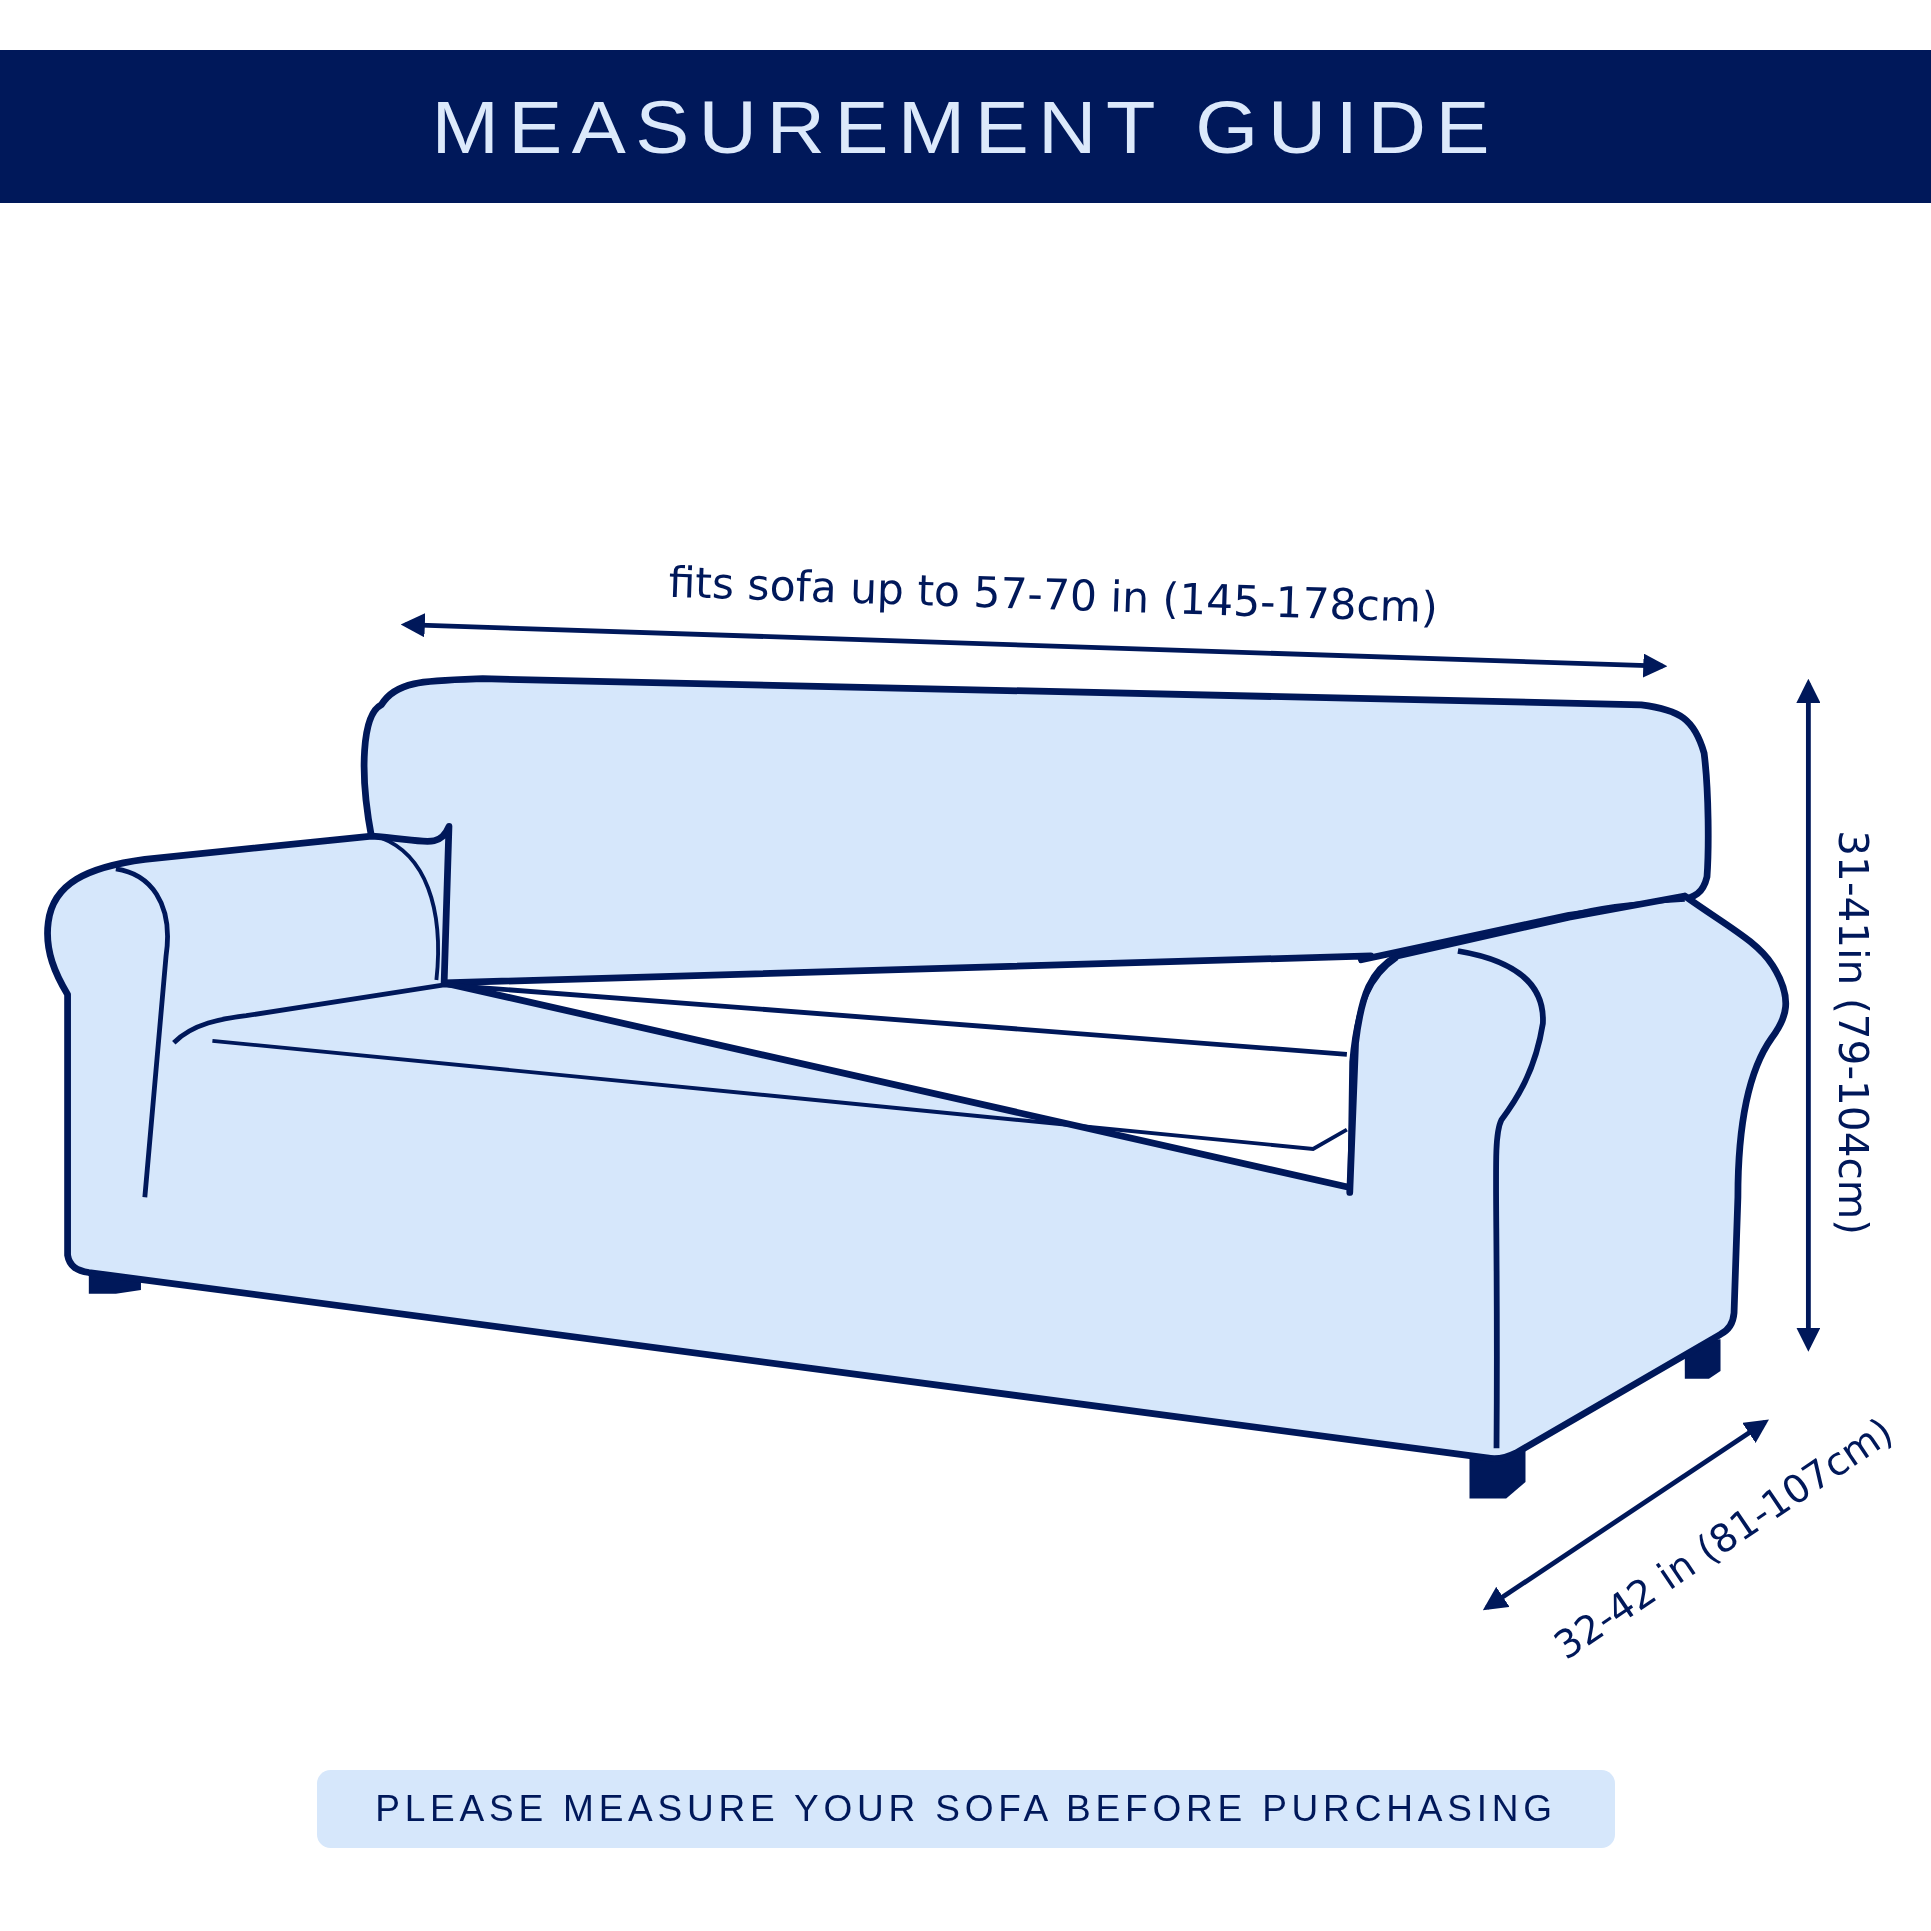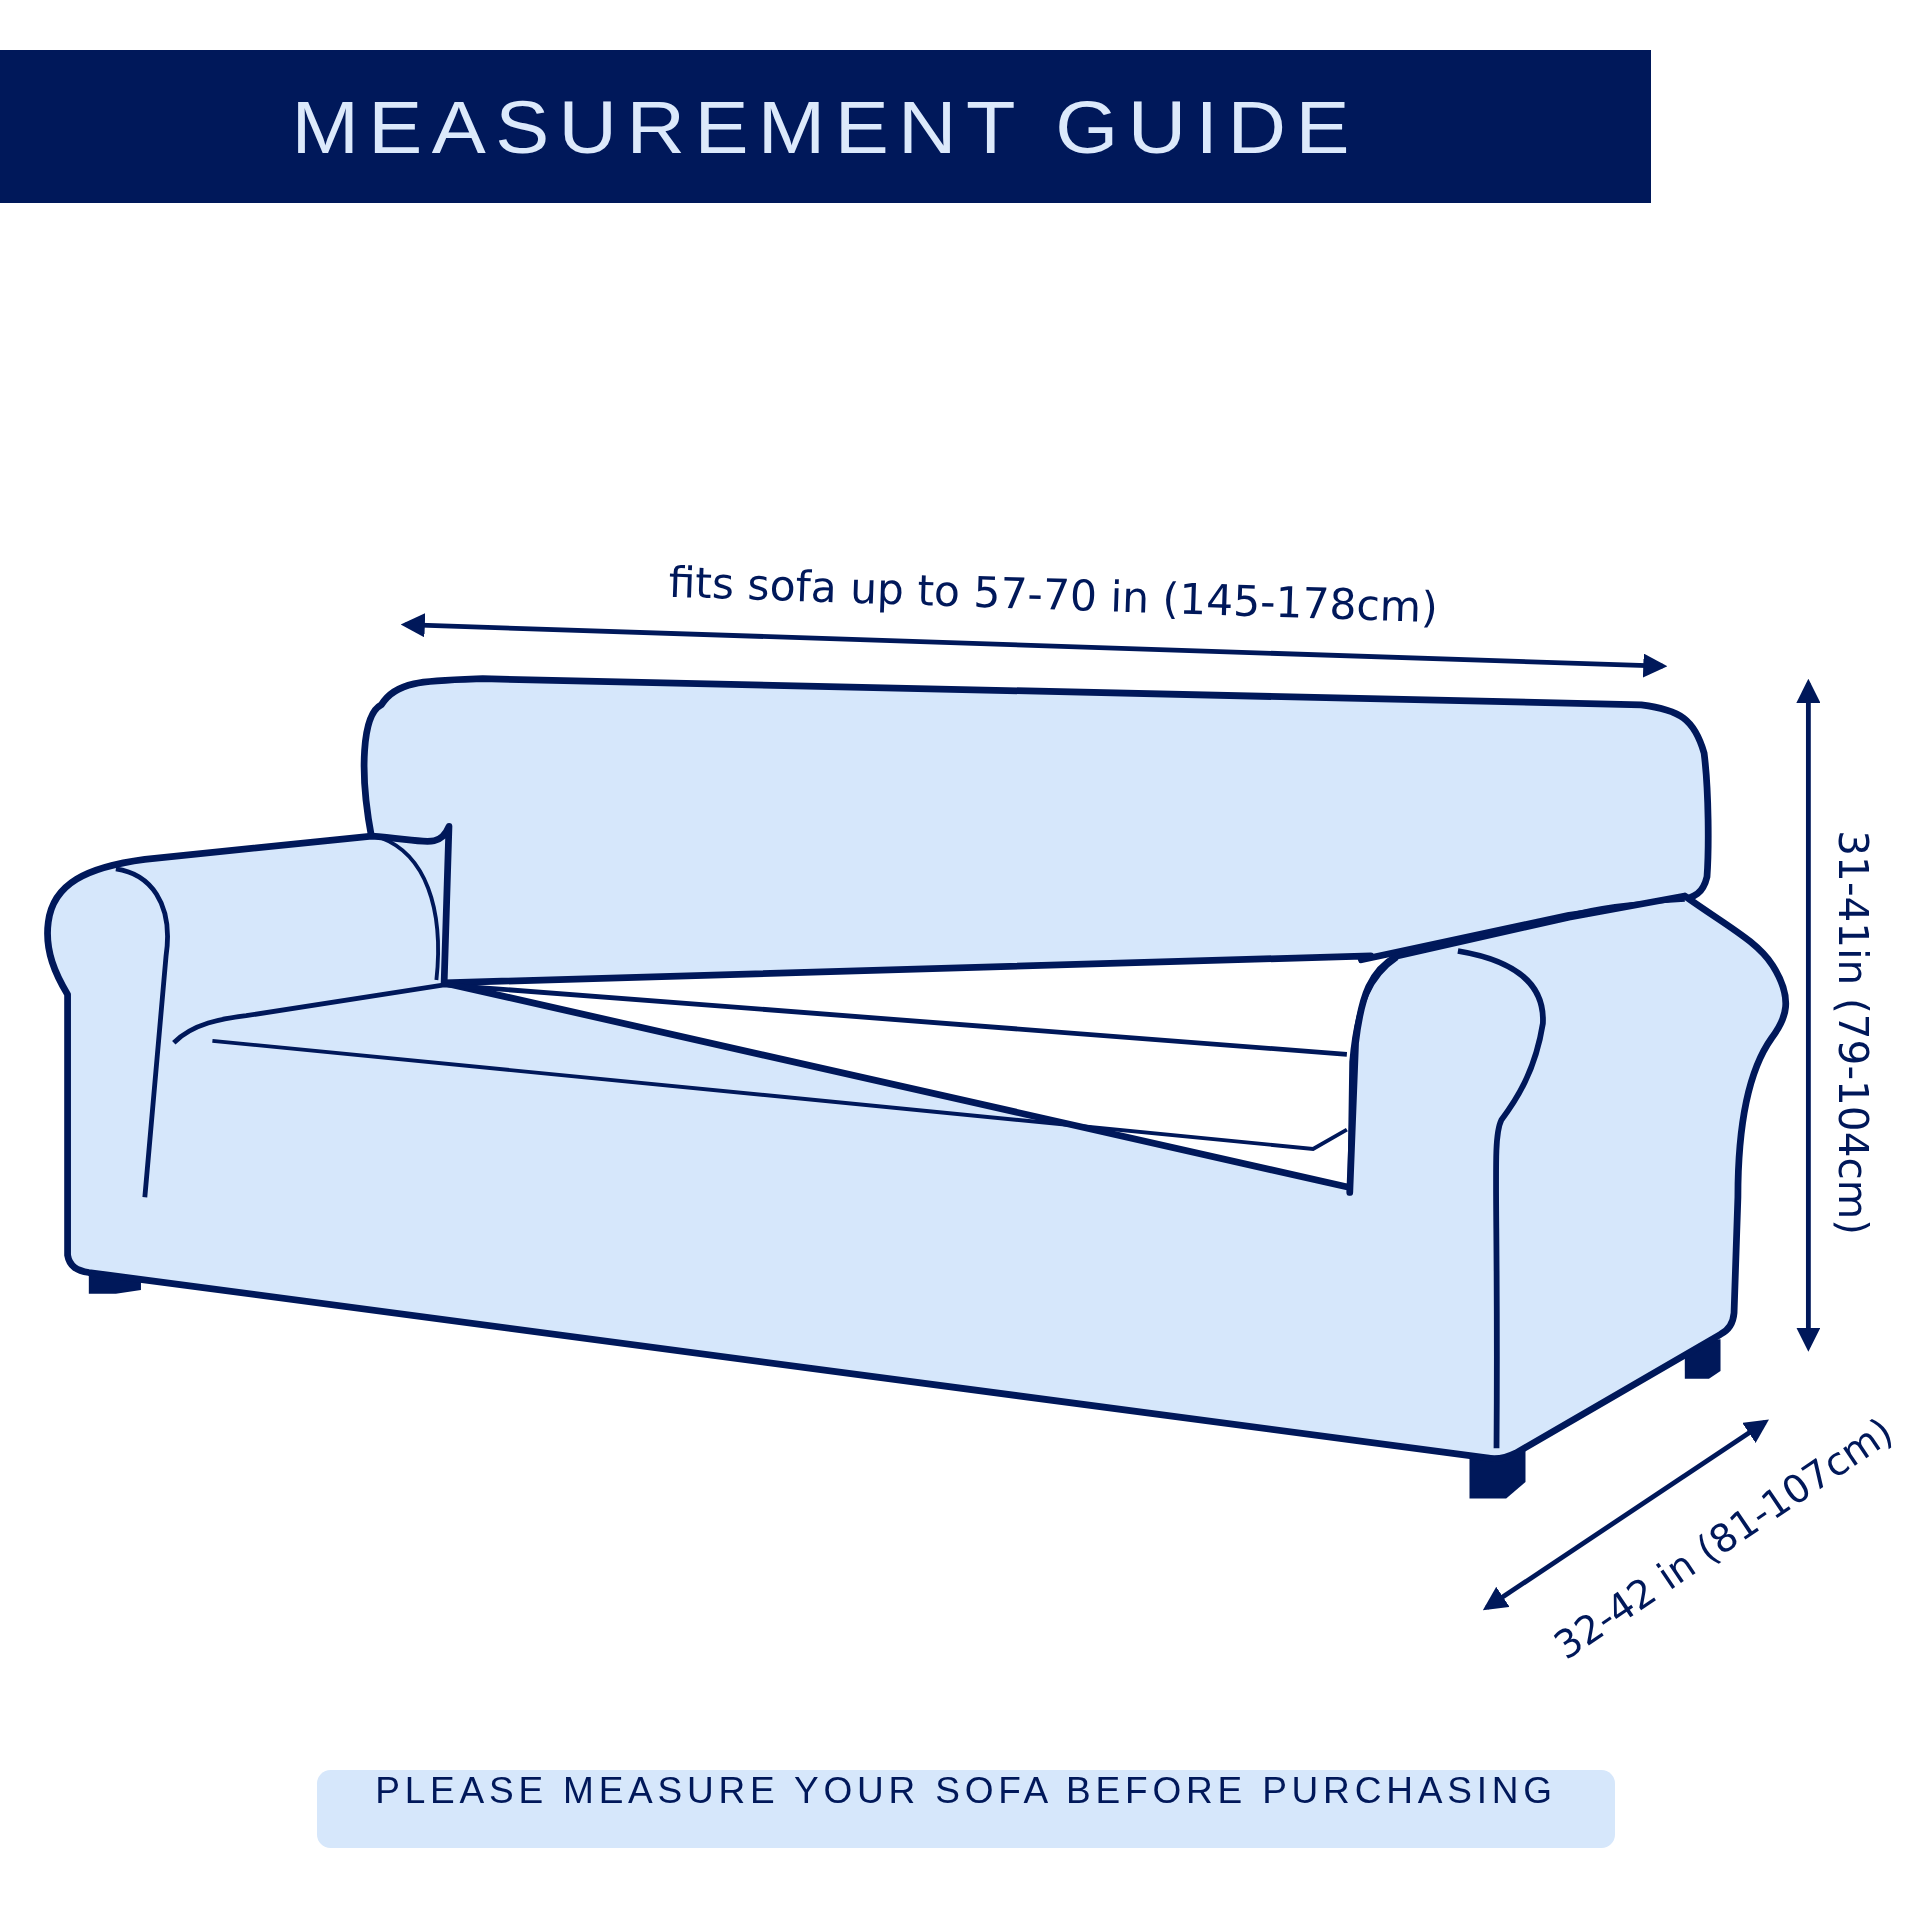--- a/index.html
+++ b/index.html
@@ -1,21 +1,21 @@
 <!DOCTYPE html>
 <html><head>
 <meta charset="utf-8">
 <style>
   html,body{margin:0;padding:0;background:#ffffff;}
   body{width:1931px;height:1931px;position:relative;overflow:hidden;font-family:"Liberation Sans",sans-serif;}
-  .header{position:absolute;left:0;top:50px;width:1651px;height:153px;background:#00185a;display:flex;align-items:center;justify-content:center;}
+  .header{position:absolute;left:0;top:50px;width:1931px;height:153px;background:#00185a;display:flex;align-items:center;justify-content:center;}
   .header-title{color:#dce9fb;font-family:"Liberation Sans",sans-serif;font-size:75px;letter-spacing:8.7px;font-weight:400;transform:scaleX(1.08);}
   .art{position:absolute;left:0;top:0;width:1931px;height:1931px;}
   .lbl{font-family:"DejaVu Sans",sans-serif;fill:#00185a;}
-  .footer{position:absolute;left:317px;top:1770px;width:1298px;height:78px;background:#d6e7fb;border-radius:13.5px;display:flex;justify-content:center;}
+  .footer{position:absolute;left:317px;top:1770px;width:1298px;height:78px;background:#d6e7fb;border-radius:13.5px;display:flex;align-items:center;justify-content:center;}
   .footer-text{color:#00185a;font-family:"Liberation Sans",sans-serif;font-size:37px;letter-spacing:4.8px;}
 </style>
 </head>
 <body>
 
 <div class="header">
   <span class="header-title">MEASUREMENT GUIDE</span>
 </div>
 
 <svg class="art" viewBox="0 0 2000 2000">

